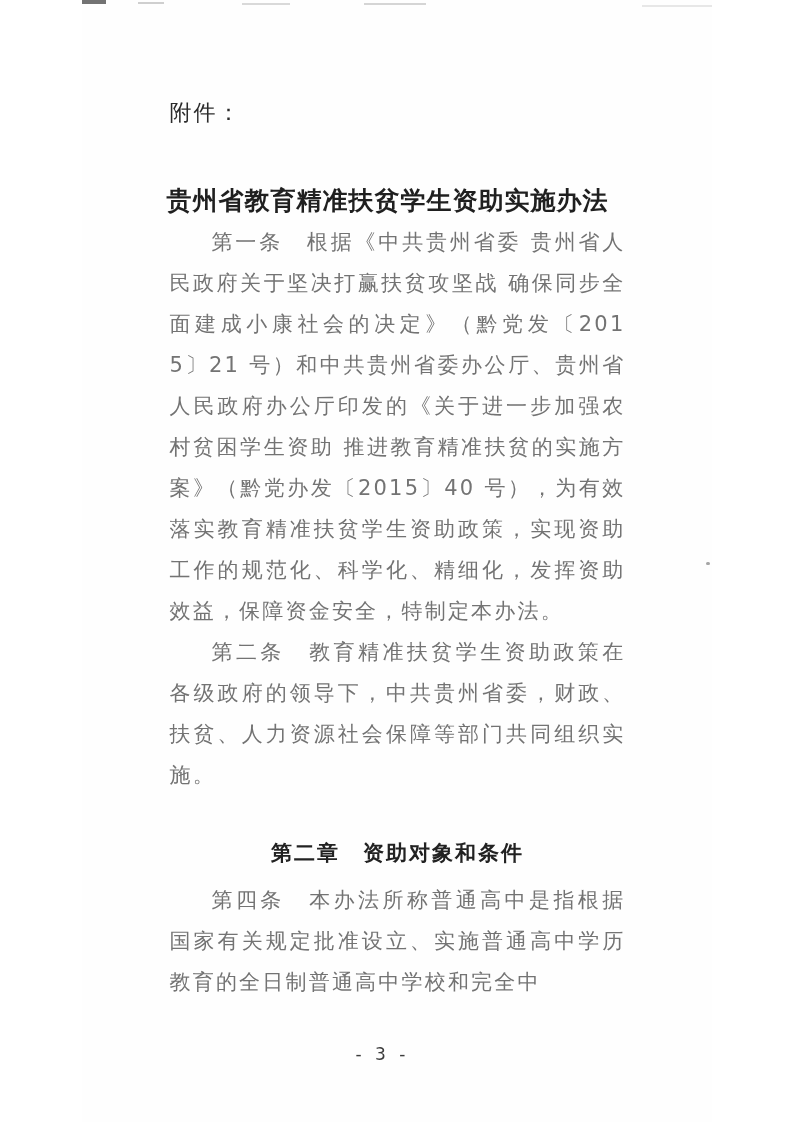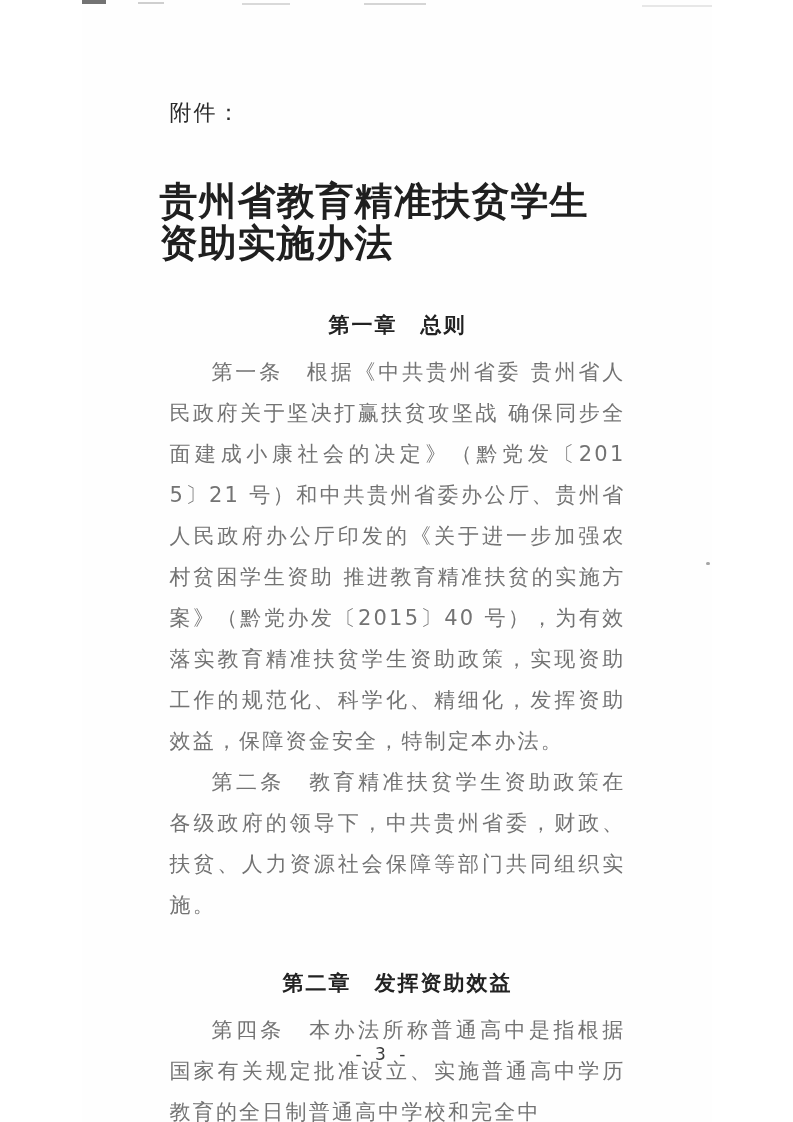--- a/index.html
+++ b/index.html
@@ -32,22 +32,22 @@
     border-radius: 2px; opacity: .8;
   }
   .attachment {
     font-size: 22px;
     line-height: 30px;
     letter-spacing: 2px;
     color: #2b2b2b;
   }
   .doc-title {
     margin: 52px 0 0 0;
-    text-align: left;
-    font-size: 38px;
+    text-align: center;
+    font-size: 25px;
     line-height: 42px;
     font-weight: bold;
     letter-spacing: 1px;
     color: #1f1f1f;
     transform: translateX(-10px);
   }
   .chapter-heading {
     margin: 46px 0 12px 0;
     text-align: center;
     font-size: 21px;
@@ -91,26 +91,25 @@
   <span class="artifact a2"></span>
   <span class="artifact a3"></span>
   <span class="artifact a4"></span>
   <span class="artifact a5"></span>
   <span class="speck"></span>
 
   <div class="attachment">附件：</div>
 
   <h1 class="doc-title">贵州省教育精准扶贫学生资助实施办法</h1>
 
-  <h2 class="chapter-heading">第一章　总则</h2>
 
   <p class="para">第一条　根据《中共贵州省委 贵州省人民政府关于坚决打赢扶贫攻坚战 确保同步全面建成小康社会的决定》（黔党发〔2015〕21 号）和中共贵州省委办公厅、贵州省人民政府办公厅印发的《关于进一步加强农村贫困学生资助 推进教育精准扶贫的实施方案》（黔党办发〔2015〕40 号），为有效落实教育精准扶贫学生资助政策，实现资助工作的规范化、科学化、精细化，发挥资助效益，保障资金安全，特制定本办法。</p>
 
   <p class="para">第二条　教育精准扶贫学生资助政策在各级政府的领导下，中共贵州省委，财政、扶贫、人力资源社会保障等部门共同组织实施。</p>
 
-  <h2 class="chapter-heading second">第二章　发挥资助效益</h2>
+  <h2 class="chapter-heading second">第二章　资助对象和条件</h2>
 
 
   <p class="para">第四条　本办法所称普通高中是指根据国家有关规定批准设立、实施普通高中学历教育的全日制普通高中学校和完全中</p>
 
   <div class="page-number">- 3 -</div>
 
 </div>
 
 </body></html>

